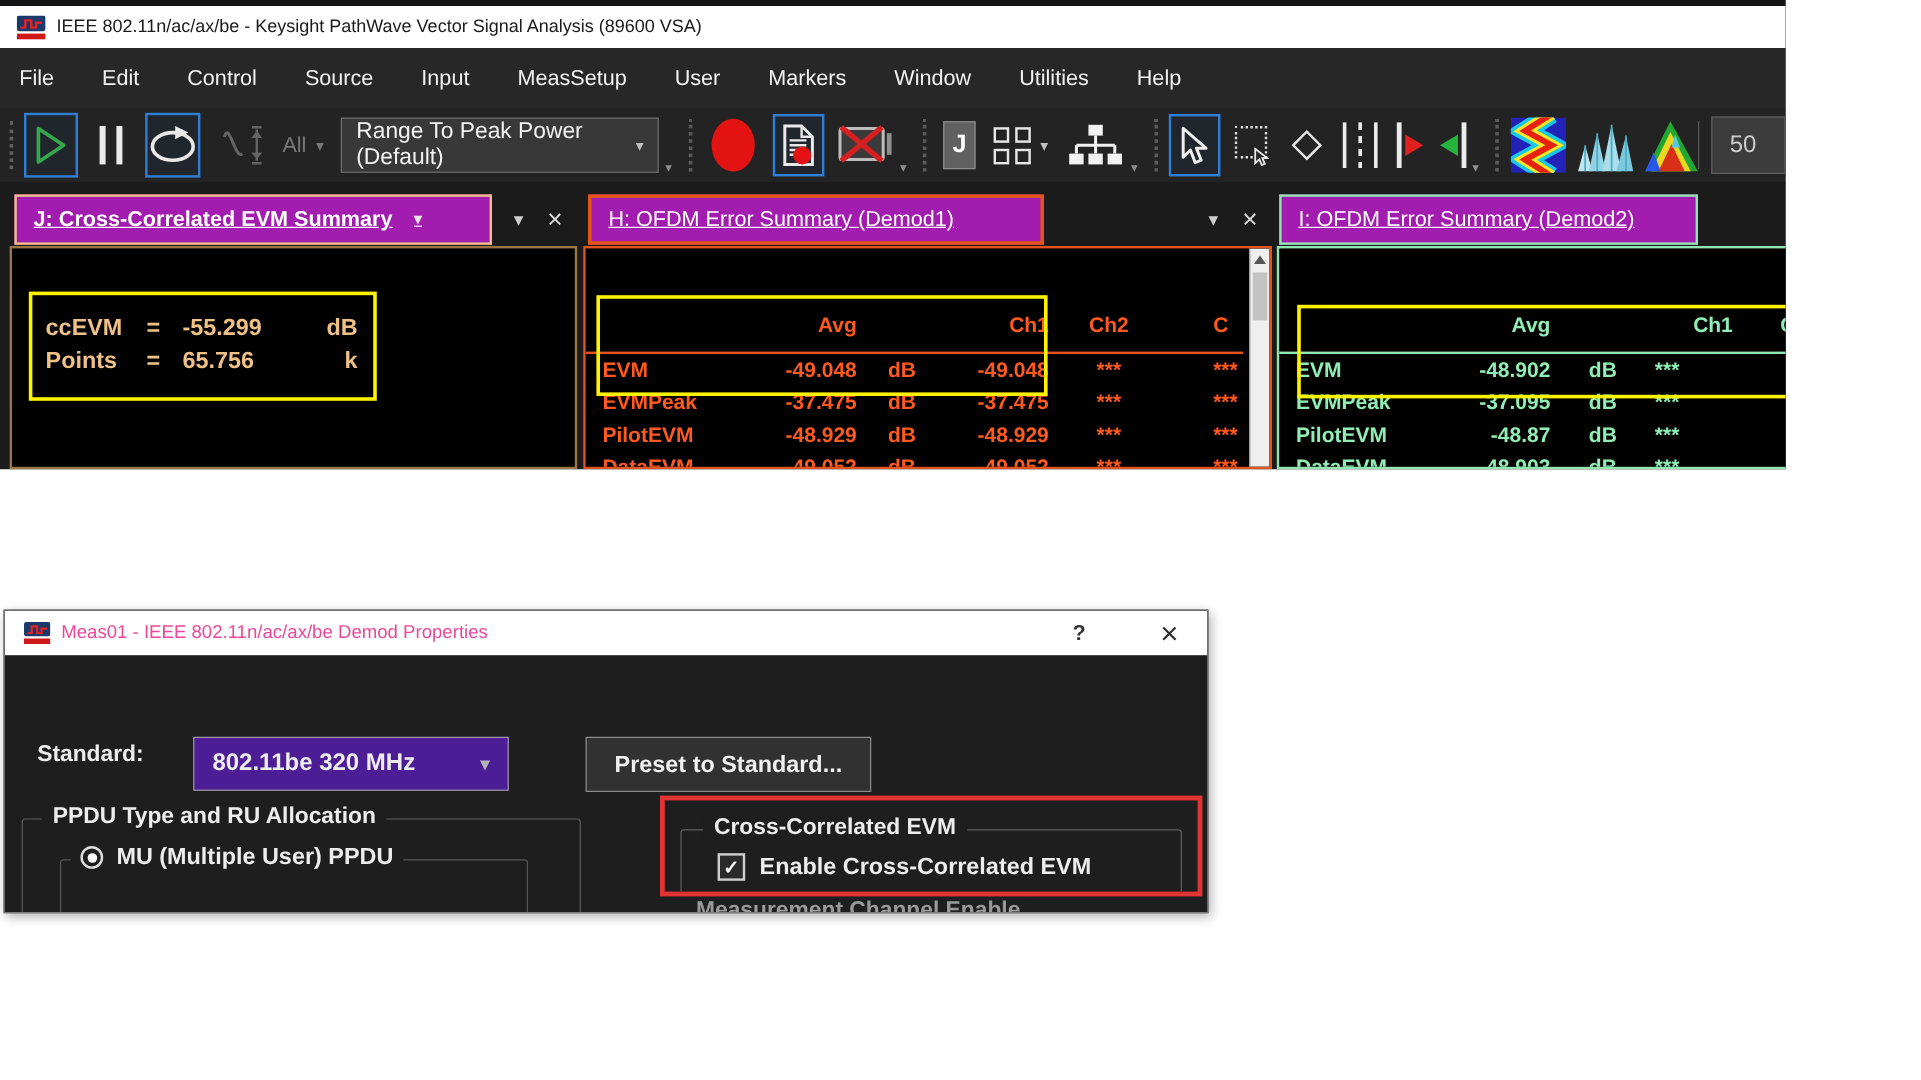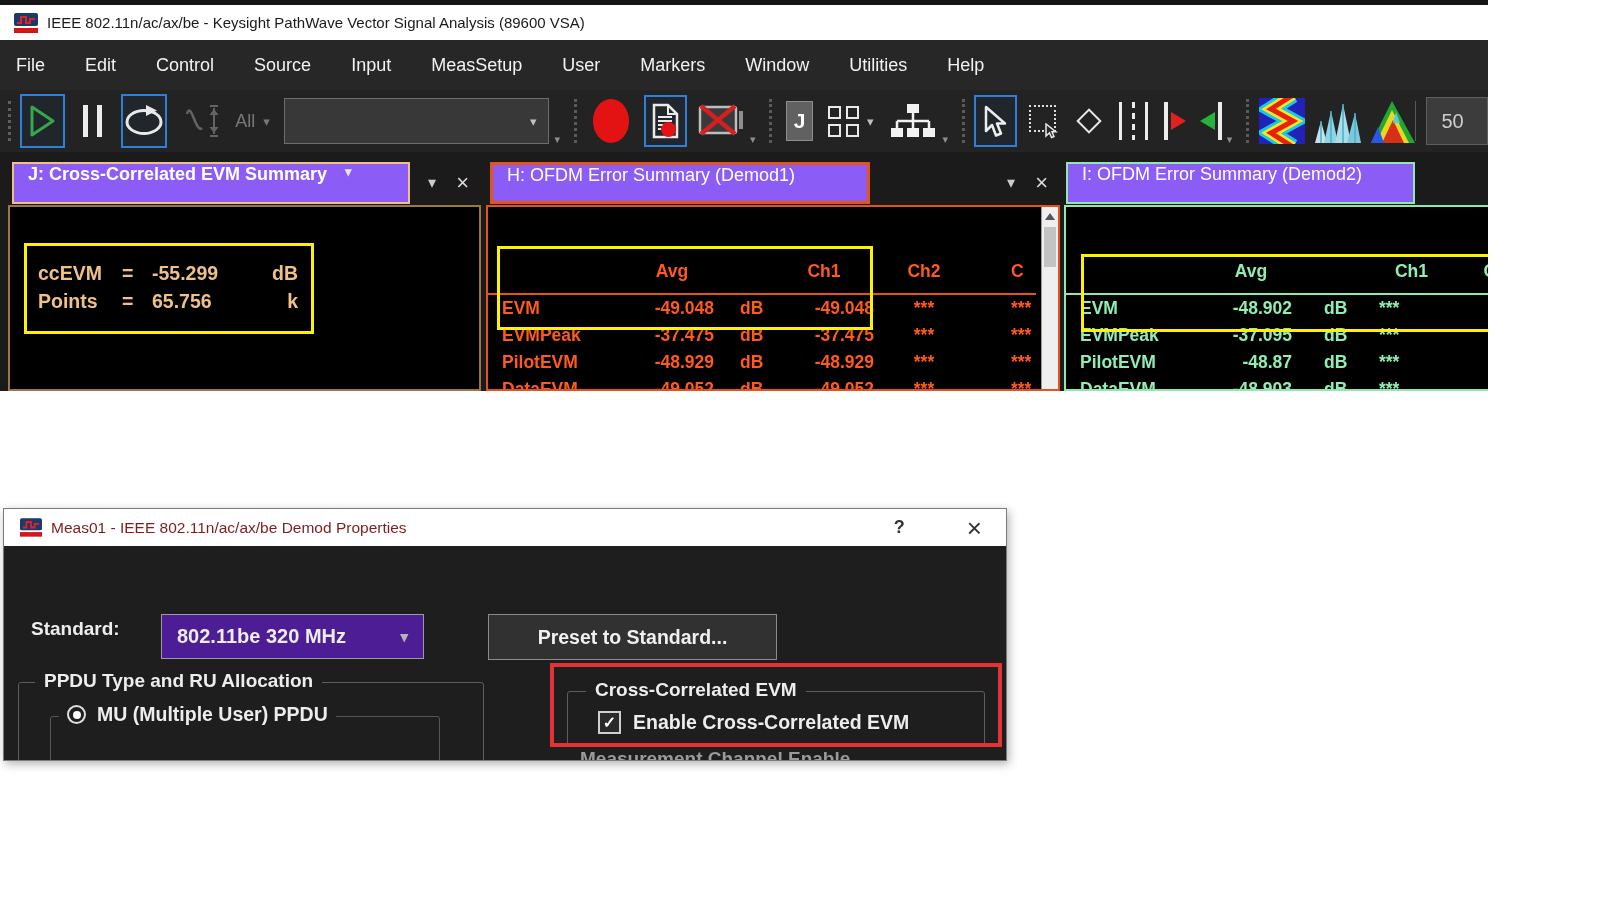--- a/index.html
+++ b/index.html
@@ -58,21 +58,21 @@
   .imp-btn { width:72px; height:48px; background:#3c3c3c; border:1px solid #5f5f5f; color:#cdcdcd;
              font-size:20px; display:flex; align-items:center; padding-left:14px; margin-left:10px; }
 
   
   .workspace { position:absolute; top:152px; left:0; right:0; bottom:0; background:#1b1b1b; }
   .panel { position:absolute; top:8px; height:231px; }
   .panel-j { left:8px;   width:473px; }
   .panel-h { left:486px; width:574px; }
   .panel-i { left:1064px; width:537px; }
   .panel-header { height:45px; display:flex; align-items:center; }
-  .titlebox { height:42px; display:flex; padding:0 14px; background:#8b5cf6; color:#fff; font-size:18px; }
+  .titlebox { height:42px; display:flex; align-items:center; padding:0 14px; background:#a21caf; color:#fff; font-size:18px;text-decoration:underline; }
   .panel-j .titlebox { border:2.5px solid #f0c187; font-weight:bold; width:398px; margin-left:4px; }
   .panel-h .titlebox { border:3px solid #e2541c; width:380px; margin-left:4px; }
   .panel-i .titlebox { border:2.5px solid #90e8b0; width:349px; margin-left:2px; }
   .titlebox .in-arrow { color:#e8e8e8; font-size:13px; margin-left:18px; }
   .hdr-ctrl { color:#cdcdcd; margin-left:auto; font-size:16px; cursor:default; }
   .hdr-close { color:#dadada; font-size:22px; margin:0 12px 0 20px; line-height:1; }
   .panel-content { position:absolute; left:0; right:0; top:45px; bottom:0; background:#000; overflow:hidden; }
   .panel-j .panel-content { border:2px solid #9d7743;padding-left:25px; }
   .panel-h .panel-content { border:2.5px solid #e2541c; }
   .panel-i .panel-content { border:2.5px solid #90e8b0; }
@@ -93,51 +93,51 @@
   .panel-i .mhead { border-bottom:2px solid #90e8b0; }
   .c-avg { text-align:right; }
   .panel-h .c-unit { padding-left:26px; }
   .panel-i .c-unit { padding-left:32px; }
   .panel-h .c-ch1 { text-align:right; }
   .panel-i .c-ch1 { padding-left:25px; }
   .panel-h .c-ch2 { text-align:center; }
   .panel-i .c-ch2 { text-align:right; }
   .panel-h .c-ch3 { padding-left:37px; }
   .panel-i .c-ch3 { padding-left:34px; }
-  .mhead .c-avg, .mhead .c-ch1 { text-align:center; }
+  .mhead .c-avg, .mhead .c-ch1 { text-align:right; }
   .mhead .c-ch2 { text-align:center; }
   .ybox { position:absolute; border:3.5px solid #fef200; pointer-events:none; }
   .panel-h .ybox { left:9px;  top:39px; width:376px; height:84px; }
   .panel-i .ybox { left:15px; top:47px; width:486px; height:78px; }
 
   .vscroll { position:absolute; top:0; right:0; bottom:0; width:17px; background:#efefef; border-left:1px solid #9a9a9a; }
   .vs-tri { width:0; height:0; border-left:5px solid transparent; border-right:5px solid transparent;
             border-bottom:7px solid #555; margin:6px auto 0; }
   .vs-thumb { position:absolute; left:2px; right:2px; top:20px; height:40px; background:#c3c3c3; }
 
   
   .dialog { position:absolute; left:3px; top:508px; width:1004px; height:253px; border:1px solid #7c7c7c;
             background:#1e1e1e; overflow:hidden; box-shadow:2px 3px 9px rgba(0,0,0,.30); }
   .dlg-titlebar { height:37px; background:#ffffff; display:flex; align-items:center; padding:0 16px; }
-  .dlg-title { font-size:15.5px; color:#7f1d1d; margin-left:9px; flex:1; }
+  .dlg-title { font-size:15.5px; color:#ec4899; margin-left:9px; flex:1; }
   .dlg-help { color:#333; font-size:18px; font-weight:bold; margin-right:62px; }
   .dlg-close { color:#333; font-size:26px; line-height:1; margin-right:8px; }
   .dlg-body { position:absolute; top:37px; left:0; right:0; bottom:0; color:#ededed; }
 
   .tabs { position:absolute; left:24px; top:14px; width:940px; display:flex; border-bottom:1px solid #6f6f6f; }
   .tab { height:43px; line-height:41px; padding:0 27px; font-weight:bold; font-size:19px; color:#efefef;
          background:#272727; border:1px solid #6f6f6f; border-bottom:none; margin-right:3px; }
   .tab.active { background:#151515; height:44px; margin-bottom:-1px; }
 
   .std-label { position:absolute; left:27px; top:72px; font-weight:bold; font-size:19px; }
   .std-select { position:absolute; left:157px; top:68px; width:263px; height:45px; background:#4c1d95;
                 border:1px solid #9b9b9b; display:flex; align-items:center; padding:0 15px;
                 font-weight:bold; font-size:20px; color:#ededed; }
   .std-select .dd-arrow { margin-left:auto; color:#b5b5b5; font-size:15px; }
-  .preset-btn { position:absolute; left:484px; top:68px; width:289px; height:46px; background:#313131;
+  .preset-btn { position:absolute; left:484px; top:68px; width:238px; height:46px; background:#313131;
                 border:1px solid #8b8b8b; display:flex; align-items:center; justify-content:center;
                 font-weight:bold; font-size:19.5px; color:#f0f0f0; }
 
   .groupbox { position:absolute; border:1px solid #5e5e5e; border-radius:3px; }
   .legend { position:absolute; top:-13px; left:16px; background:#1e1e1e; padding:0 9px; font-weight:bold;
             font-size:19px; white-space:nowrap; }
   .ppdu-box { left:14px; top:136px; width:466px; height:120px; }
   .mu-box { position:absolute; left:46px; top:170px; width:390px; height:90px; border:1px solid #565656; border-radius:3px; }
   .mu-legend { position:absolute; top:-14px; left:8px; background:#1e1e1e; padding:0 8px; display:flex;
                align-items:center; gap:11px; font-weight:bold; font-size:19.5px; white-space:nowrap; }
@@ -210,20 +210,21 @@
         <svg width="44" height="42" viewBox="0 0 44 42">
             <path d="M2 14 C6 0, 11 34, 17 28" stroke="#9a9a9a" stroke-width="2.5" fill="none"></path>
             <path d="M29 8 V34 M25 36 H33 M25 6 H33" stroke="#9a9a9a" stroke-width="2" fill="none"></path>
             <path d="M29 9 l-4.5 6 h9 Z M29 33 l-4.5 -6 h9 Z" fill="#9a9a9a"></path>
           </svg>
         <span class="autorange-label">All</span>
         <span class="dd-arrow">▾</span>
       </div>
 
       <div class="range-dd">
+        <span>Range To Peak Power (Default)</span>
         <span class="dd-arrow">▾</span>
       </div>
       <span class="overflow-chevron">▾</span>
 
       <div class="tb-sep"></div>
       <div class="record-btn"></div>
       <div class="tb-btn doc-btn sel-frame">
         <svg width="30" height="36" viewBox="0 0 30 36">
             <path d="M4 2 H18 L27 11 V34 H4 Z" fill="none" stroke="#e9e9e9" stroke-width="2.5"></path>
             <path d="M18 2 V11 H27" fill="none" stroke="#e9e9e9" stroke-width="2"></path>

